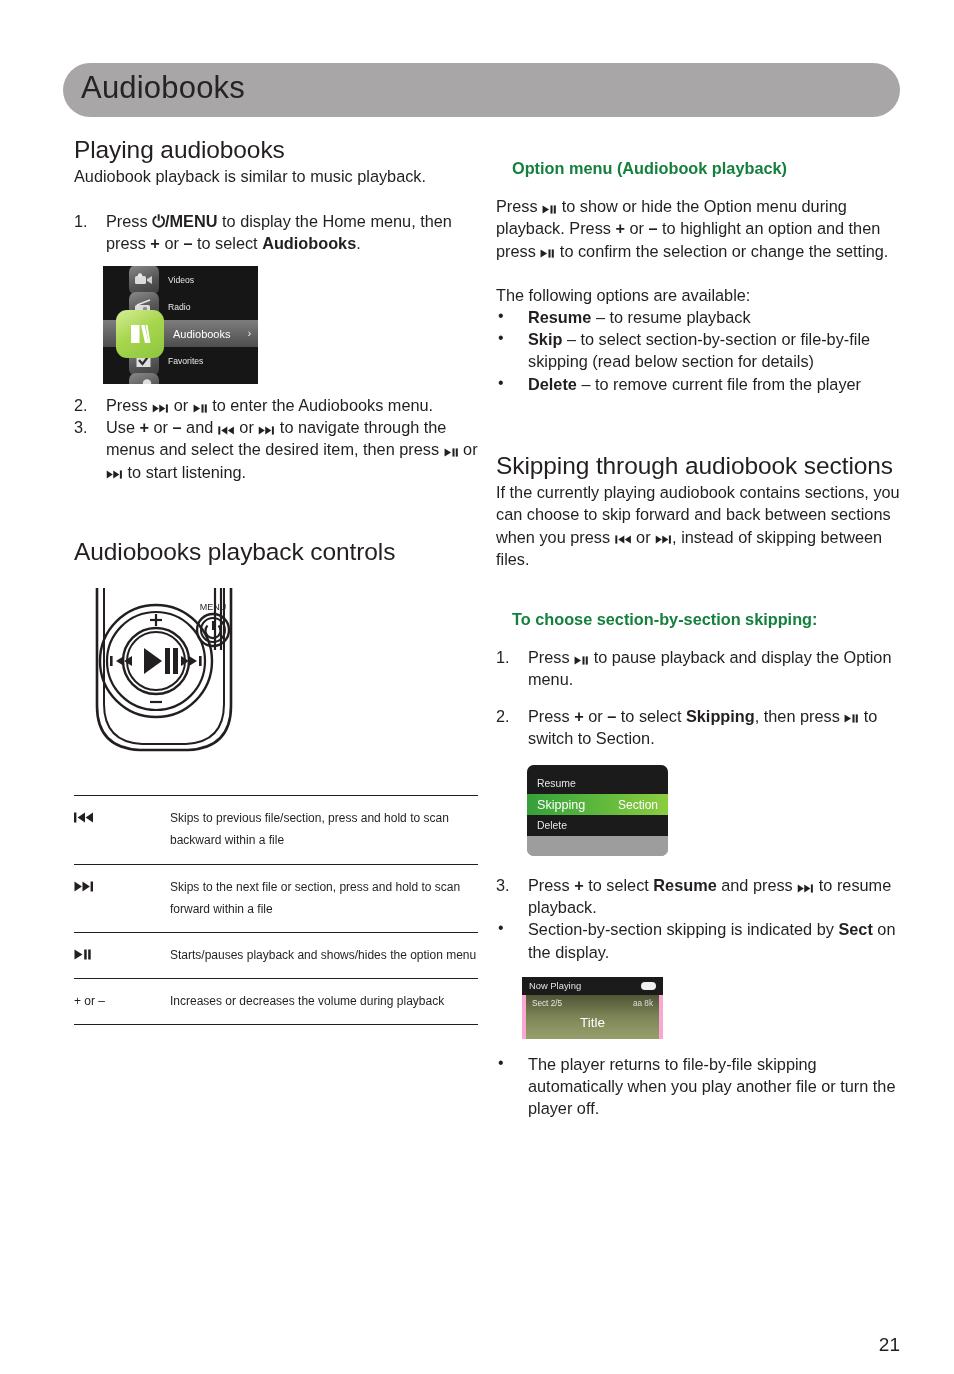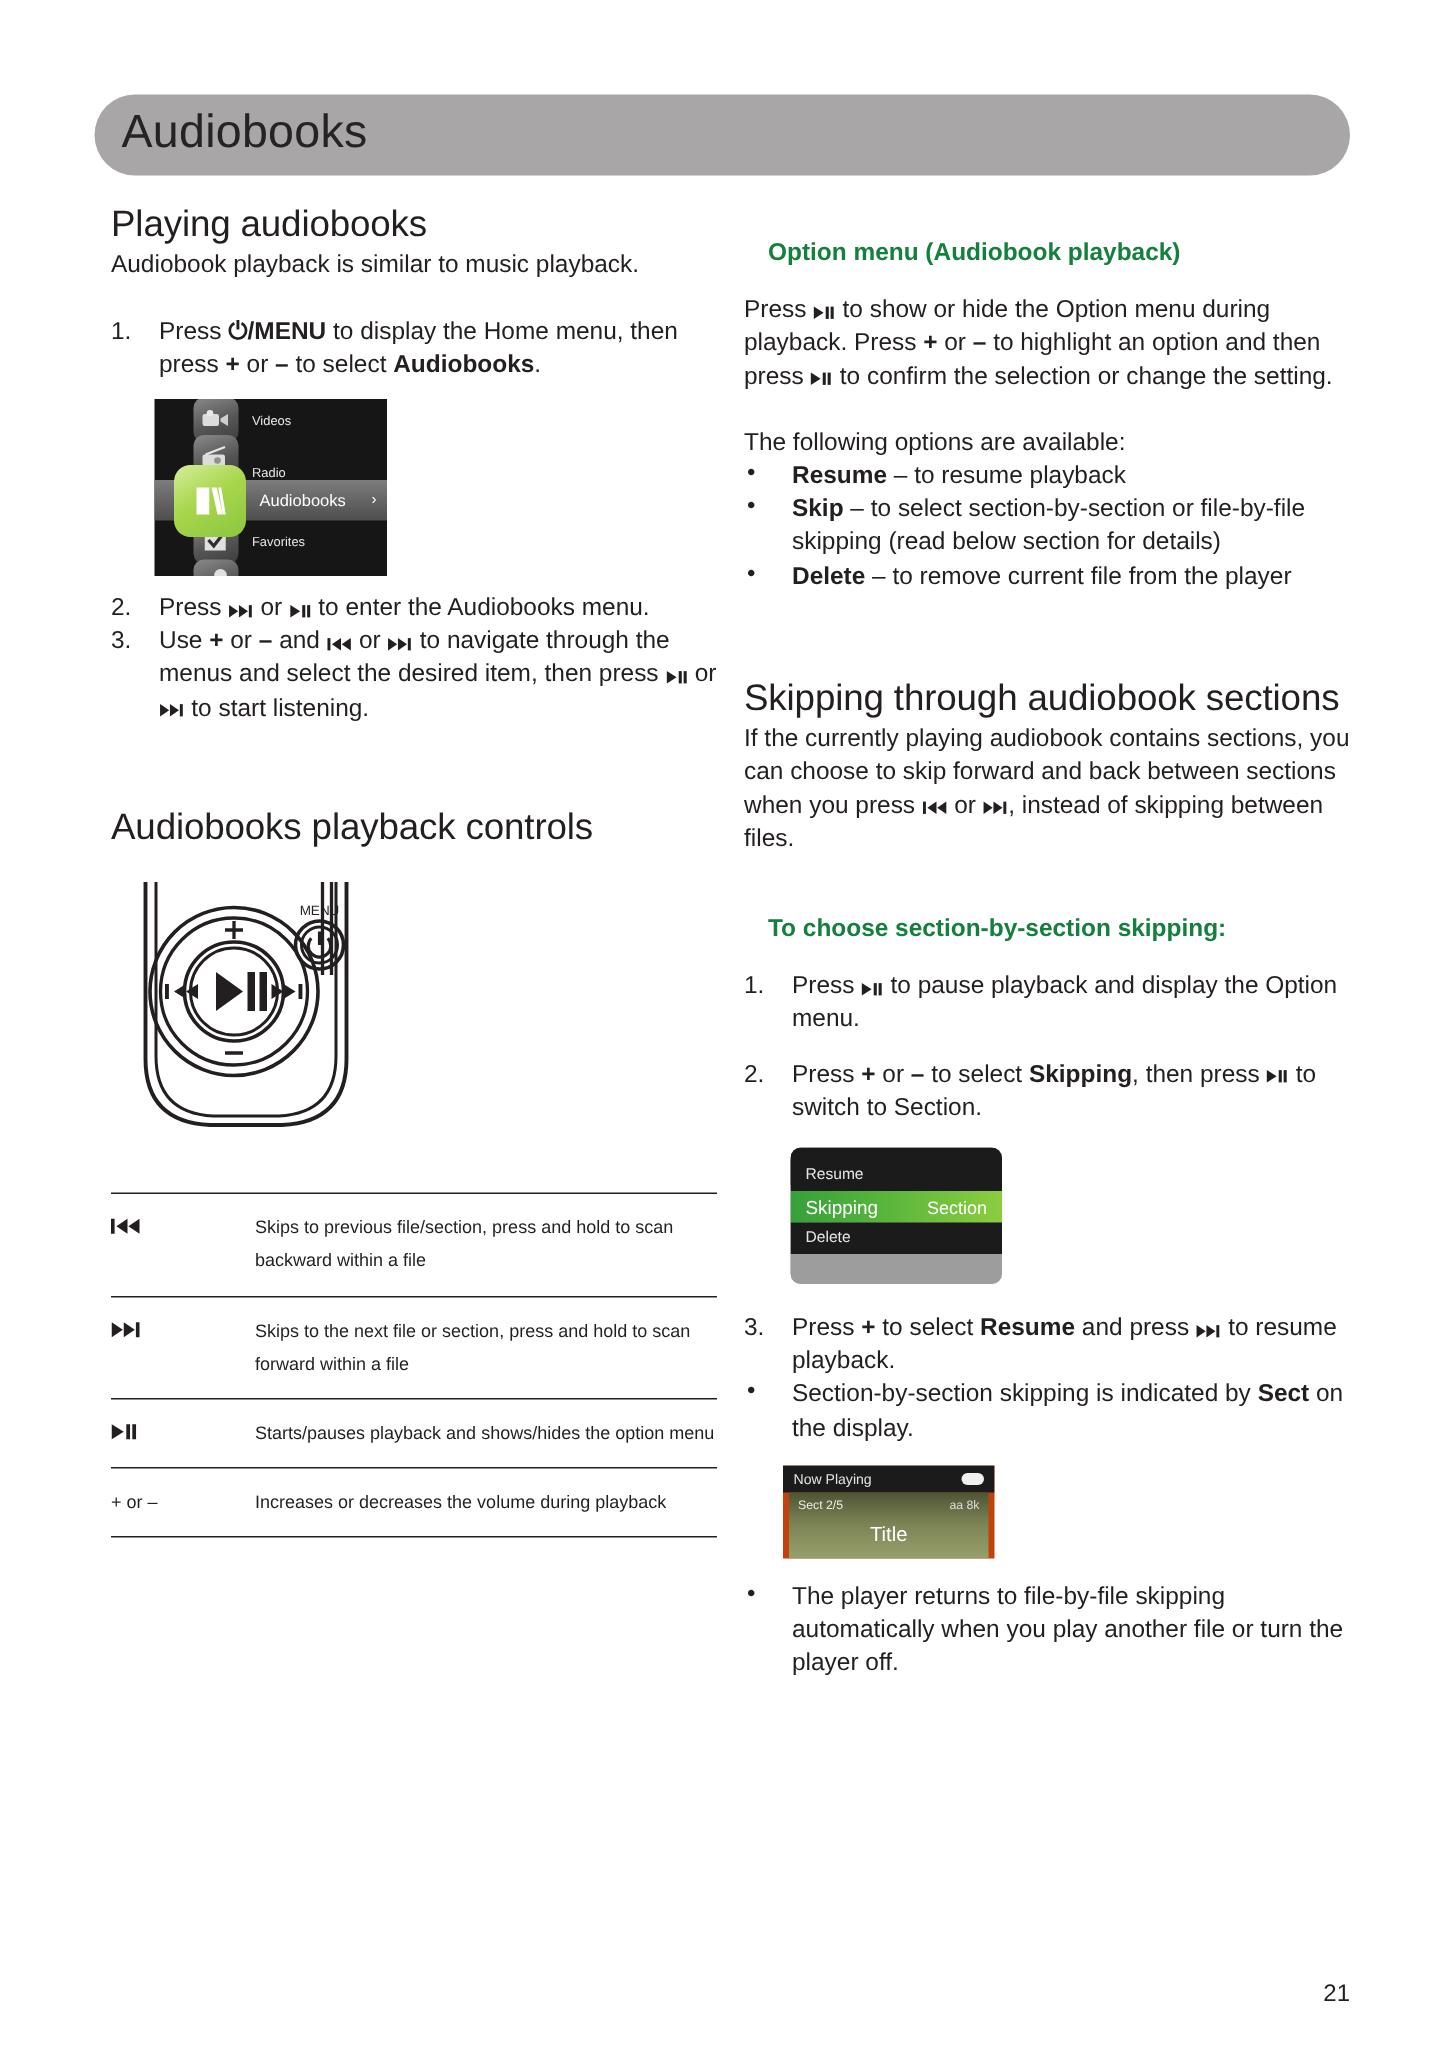--- a/index.html
+++ b/index.html
@@ -249,21 +249,21 @@
     margin-left: auto;
     margin-right: 10px;
   }
 
   
   .np-screen {
     position: relative;
     width: 141px;
     height: 62px;
     margin: 14px 0 0 26px;
-    background: #c2410c;
+    background: #f9a8d4;
     overflow: hidden;
   }
   .np-top {
     position: relative;
     height: 18px;
     display: flex;
     align-items: center;
     background: #1b1b1b;
   }
   .np-title {
@@ -303,22 +303,22 @@
     top: 20px;
     text-align: center;
     color: #ffffff;
     font-size: 13.5px;
   }
 
   
   .page-num {
     position: absolute;
     right: 54px;
-    bottom: 35px;
-    font-size: 16px;
+    bottom: 18px;
+    font-size: 19px;
     color: #231f20;
   }
 </style>
 </head>
 <body>
 
 <div class="header-bar">
   <div class="header-title">Audiobooks</div>
 </div>
 
@@ -341,21 +341,21 @@
       <span class="hm-icon">
         <svg width="20" height="14" viewBox="0 0 20 14">
           <rect x="1" y="3" width="11" height="8" rx="1.5" fill="#dcdcdc"></rect>
           <path d="M13 6 L18 3 L18 11 L13 8 Z" fill="#cfcfcf"></path>
           <circle cx="6" cy="2.5" r="2.2" fill="#e8e8e8"></circle>
         </svg>
       </span>
       <span class="hm-label">Videos</span>
     </div>
 
-    <div class="hm-row" style="top:27px;align-items:flex-end;">
+    <div class="hm-row" style="top:27px;">
       <span class="hm-icon">
         <svg width="20" height="16" viewBox="0 0 20 16">
           <rect x="1" y="6" width="15" height="8" rx="1.5" fill="#dcdcdc"></rect>
           <line x1="3" y1="6" x2="16" y2="1" stroke="#e8e8e8" stroke-width="1.4"></line>
           <circle cx="11" cy="10" r="2.2" fill="#8f8f8f"></circle>
         </svg>
       </span>
       <span class="hm-label">Radio</span>
     </div>
 

